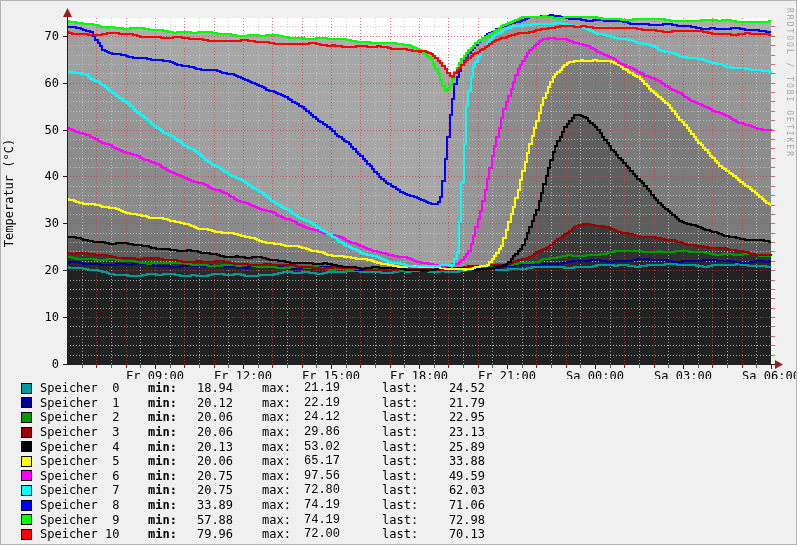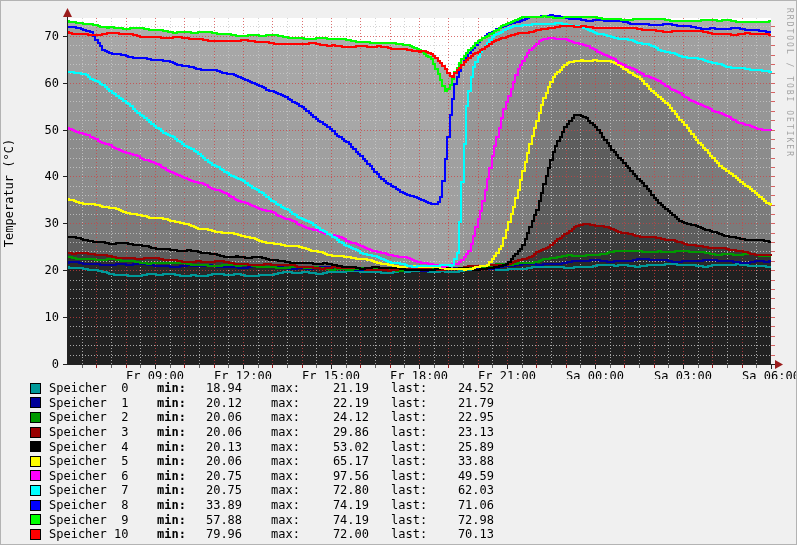--- a/index.html
+++ b/index.html
@@ -12,27 +12,27 @@
     position:relative;width:795px;height:543px;
     border:1px solid #b3b3b3;
     background:#f0f0f0;
   }
   svg{display:block;}
   text{font-family:"DejaVu Sans Mono","Liberation Mono",monospace;}
   .tick-label{font-size:12px;fill:#000000;}
   .ylabel{font-size:12px;fill:#000000;}
   .watermark{font-size:8px;fill:#a3a3a3;letter-spacing:2px;}
   #legend{position:absolute;left:0;top:380px;width:795px;}
-  .lrow{display:flex;align-items:center;height:14.6px;padding-left:29px;font-size:12px;color:#000;white-space:pre;}
+  .lrow{display:flex;align-items:center;height:14.6px;padding-left:20px;font-size:12px;color:#000;white-space:pre;}
   .sw{width:9px;height:9px;border:1px solid #000;margin-right:8px;flex:0 0 auto;}
   .nm{width:108px;}
   .lab1{width:42px;font-weight:bold;}
   .v1{width:50px;text-align:center;}
   .lab2{width:42px;margin-left:22px;}
-  .v2{width:56px;text-align:right;}
+  .v2{width:56px;font-family:Liberation Mono, monospace;}
   .lab3{width:50px;margin-left:22px;}
   .v3{width:53px;text-align:right;}
 </style>
 </head>
 <body>
 
 <div class="frame">
   <svg id="graph" width="795" height="378" viewBox="0 0 795 378">
     <g id="g-plotbg">
         <rect x="66" y="17" width="704" height="346" fill="#ffffff"></rect>

